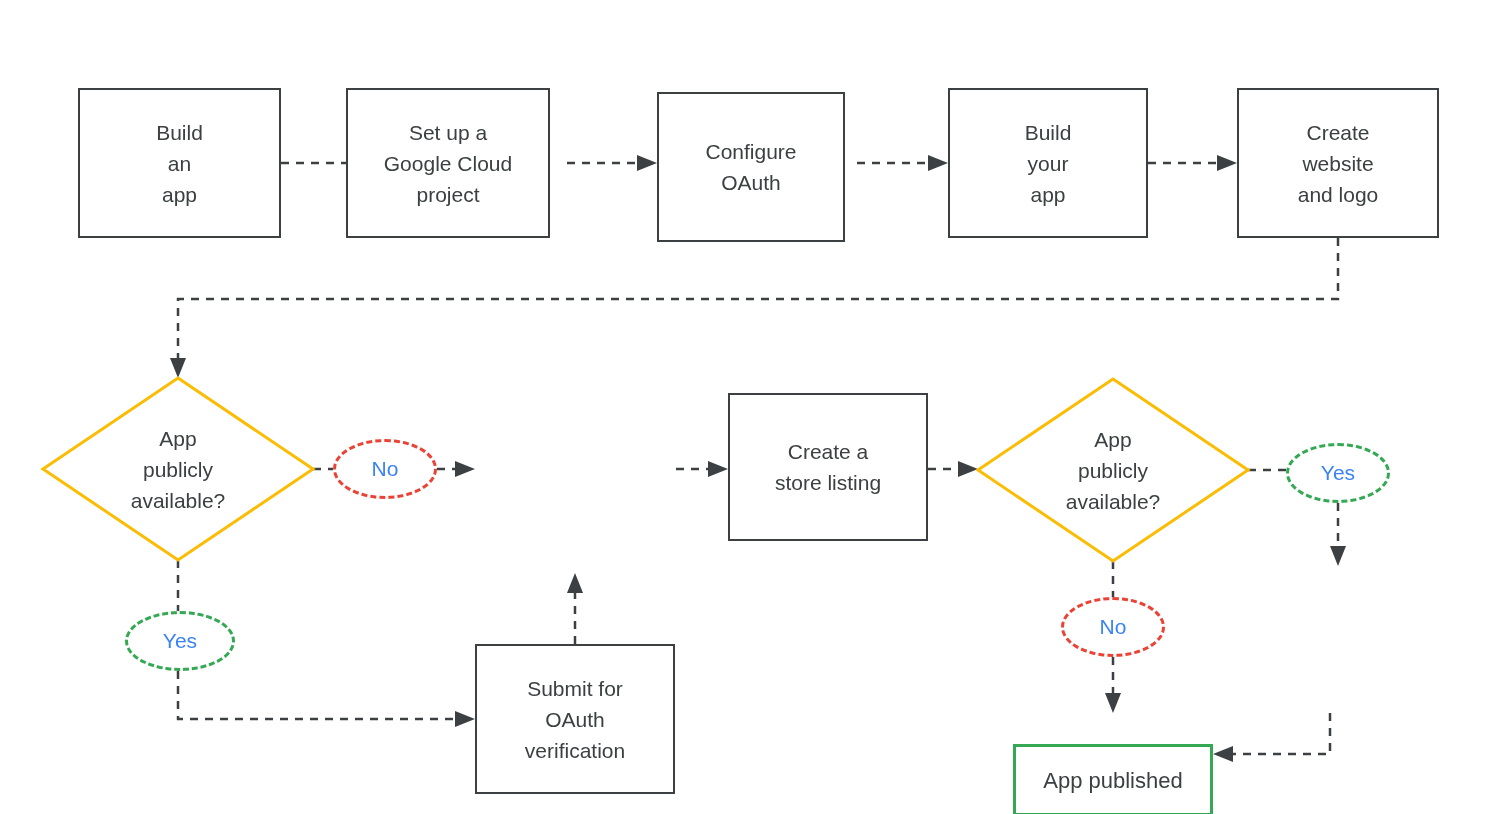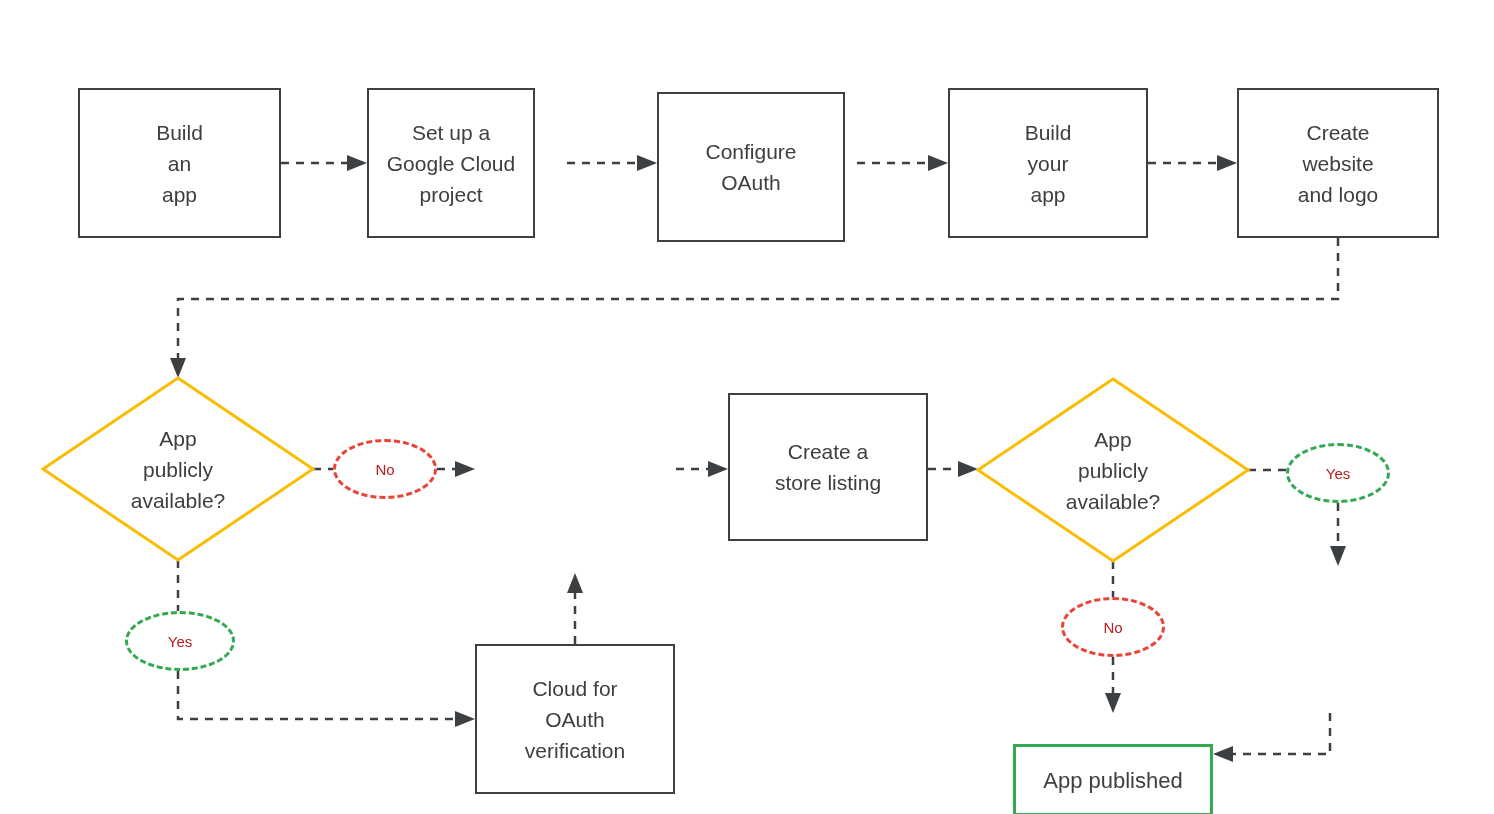--- a/index.html
+++ b/index.html
@@ -28,22 +28,22 @@
   }
   .box    { background: #ffffff; border: 2px solid #3C4043; }
   .pubbox { background: #ffffff; border: 3px solid #34A853; font-size: 22px; }
   .dlabel { background: transparent; }
   .oval {
     position: absolute;
     display: flex;
     align-items: center;
     justify-content: center;
     border-radius: 50%;
-    font-size: 15px;
-    color: #b91c1c;
+    font-size: 21px;
+    color: #3b82f6;
     box-sizing: border-box;
     background: #ffffff;
   }
   .oval.red   { border: 3px dashed #EA4335; }
   .oval.green { border: 3px dashed #34A853; }
 </style>
 </head>
 <body>
 
 <div class="canvas">
@@ -75,21 +75,21 @@
       <path d="M575,608 V557" marker-end="url(#arrow)"></path>
     </g>
 
     <polygon points="178,342 313,433 178,524 43,433" fill="#ffffff" stroke="#FBBC04" stroke-width="3"></polygon>
     <polygon points="1113,343 1248,434 1113,525 978,434" fill="#ffffff" stroke="#FBBC04" stroke-width="3"></polygon>
   </svg>
 
   <div class="node box" style="left:78px;top:52px;width:203px;height:150px">Build
 an
 app</div>
-  <div class="node box" style="left:367px;top:52px;width:168px;height:150px">Set up a
+  <div class="node box" style="left:346px;top:52px;width:204px;height:150px">Set up a
 Google Cloud
 project</div>
   <div class="node box" style="left:657px;top:56px;width:188px;height:150px">Configure
 OAuth</div>
   <div class="node box" style="left:948px;top:52px;width:200px;height:150px">Build
 your
 app</div>
   <div class="node box" style="left:1237px;top:52px;width:202px;height:150px">Create
 website
 and logo</div>
@@ -101,18 +101,18 @@
 publicly
 available?</div>
 
   <div class="oval red" style="left:333px;top:403px;width:104px;height:60px">No</div>
   <div class="oval green" style="left:125px;top:575px;width:110px;height:60px">Yes</div>
   <div class="oval green" style="left:1286px;top:407px;width:104px;height:60px">Yes</div>
   <div class="oval red" style="left:1061px;top:561px;width:104px;height:60px">No</div>
 
   <div class="node box" style="left:728px;top:357px;width:200px;height:148px">Create a
 store listing</div>
-  <div class="node box" style="left:475px;top:608px;width:200px;height:150px">Cloud for
+  <div class="node box" style="left:475px;top:608px;width:200px;height:150px">Submit for
 OAuth
 verification</div>
   <div class="node pubbox" style="left:1013px;top:708px;width:200px;height:72px">App published</div>
 
 </div>
 
 </body></html>

